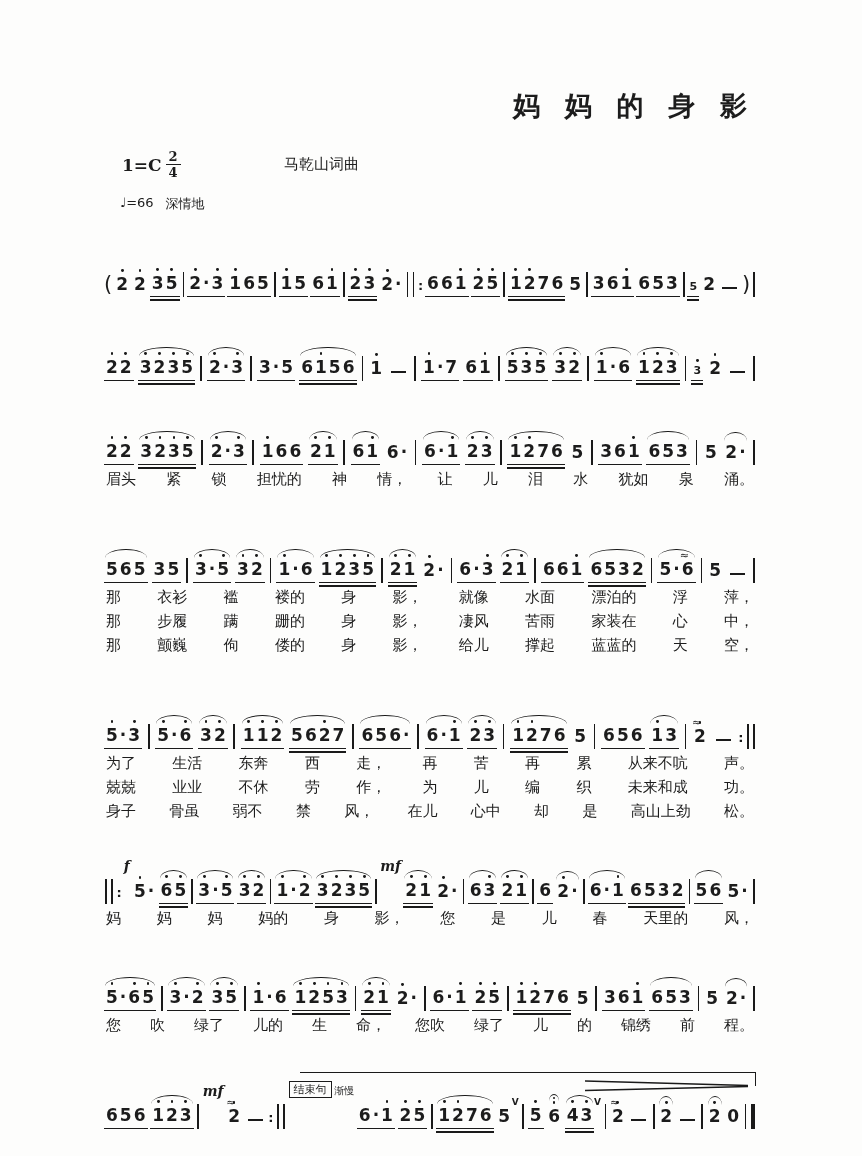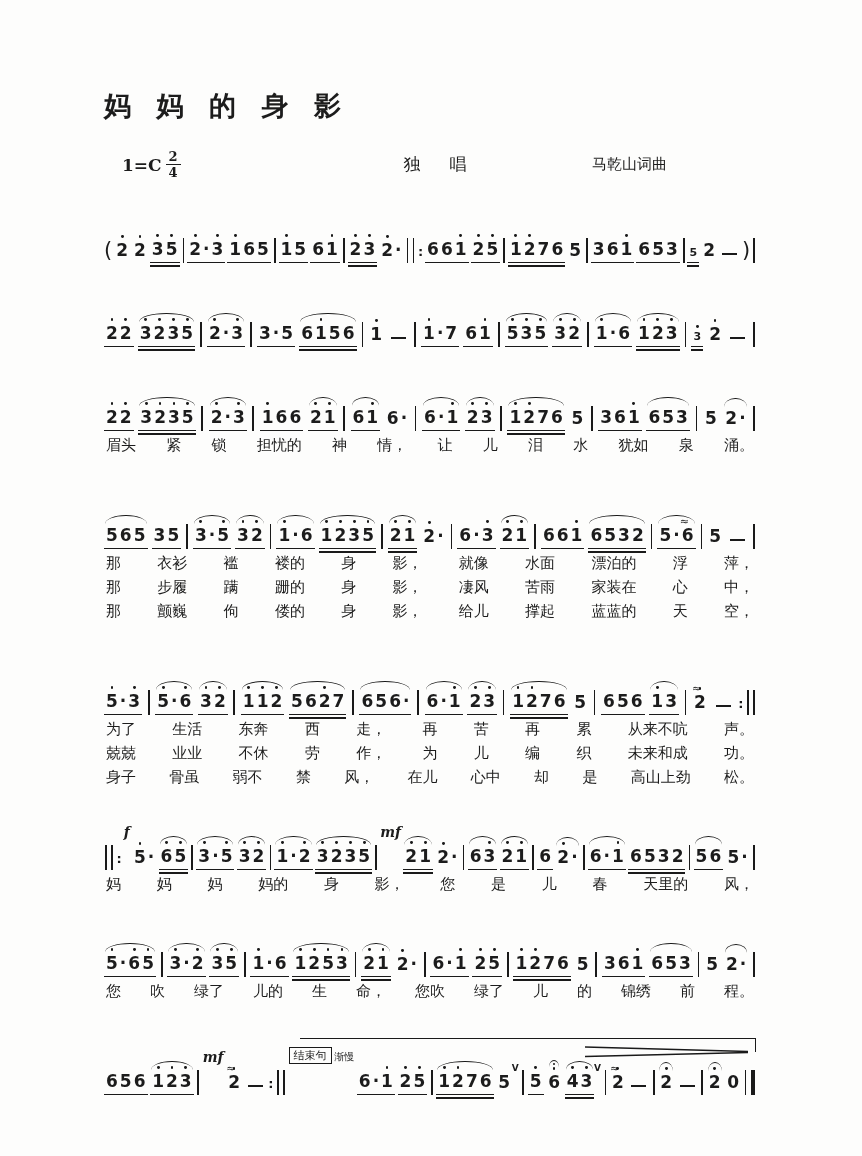--- a/index.html
+++ b/index.html
@@ -4,21 +4,21 @@
 <style>
   html,body{margin:0;padding:0}
   body{
     width:862px;height:1156px;overflow:hidden;background:#fdfdfc;
     color:#1c1c1c;font-family:"DejaVu Sans",sans-serif;
   }
   .sheet{width:652px;margin-left:104px;padding-top:88px}
 
   
   .title{
-    margin:0;text-align:left;font-family:Liberation Sans, sans-serif;
+    margin:0;text-align:right;font-family:Liberation Serif, serif;
     font-size:27px;font-weight:600;letter-spacing:9px;white-space:nowrap;
   }
   .meta-row{display:flex;align-items:center;margin-top:26px}
   .key-block{display:flex;align-items:center;gap:4px;margin-left:18px;width:162px;
     font-family:"DejaVu Serif",serif;font-weight:700;font-size:17px}
   .ts{display:inline-flex;flex-direction:column;align-items:center;line-height:1;font-size:13px}
   .ts i{font-style:normal;font-weight:700}
   .ts i:first-child{border-bottom:1.4px solid #1c1c1c;padding:0 3px 1px;margin-bottom:1px}
   .form{flex:1;text-align:center;font-size:17px;letter-spacing:6px}
   .credit{width:160px;text-align:left;font-size:15px;padding-right:4px}
@@ -74,24 +74,27 @@
   <h1 class="title">妈 妈 的 身 影</h1>
 
   <div class="meta-row">
     <div class="key-block">
       <span>1=C</span>
       <span class="ts">
         <i>2</i>
         <i>4</i>
       </span>
     </div>
-    <div class="form">独　唱</div>
     <div class="credit">马乾山词曲</div>
   </div>
 
+  <div class="tempo-row">
+    <span>♩=66</span>
+    <span>深情地</span>
+  </div>
 
   <div class="score">
       <div class="sys">
         <div class="nrow">
           <span class="paren">(</span>
           <span class="grp">
             <span class="nt">2<i class="hi"></i></span>
           </span>
           <span class="grp">
             <span class="nt">2<i class="hi"></i></span>

